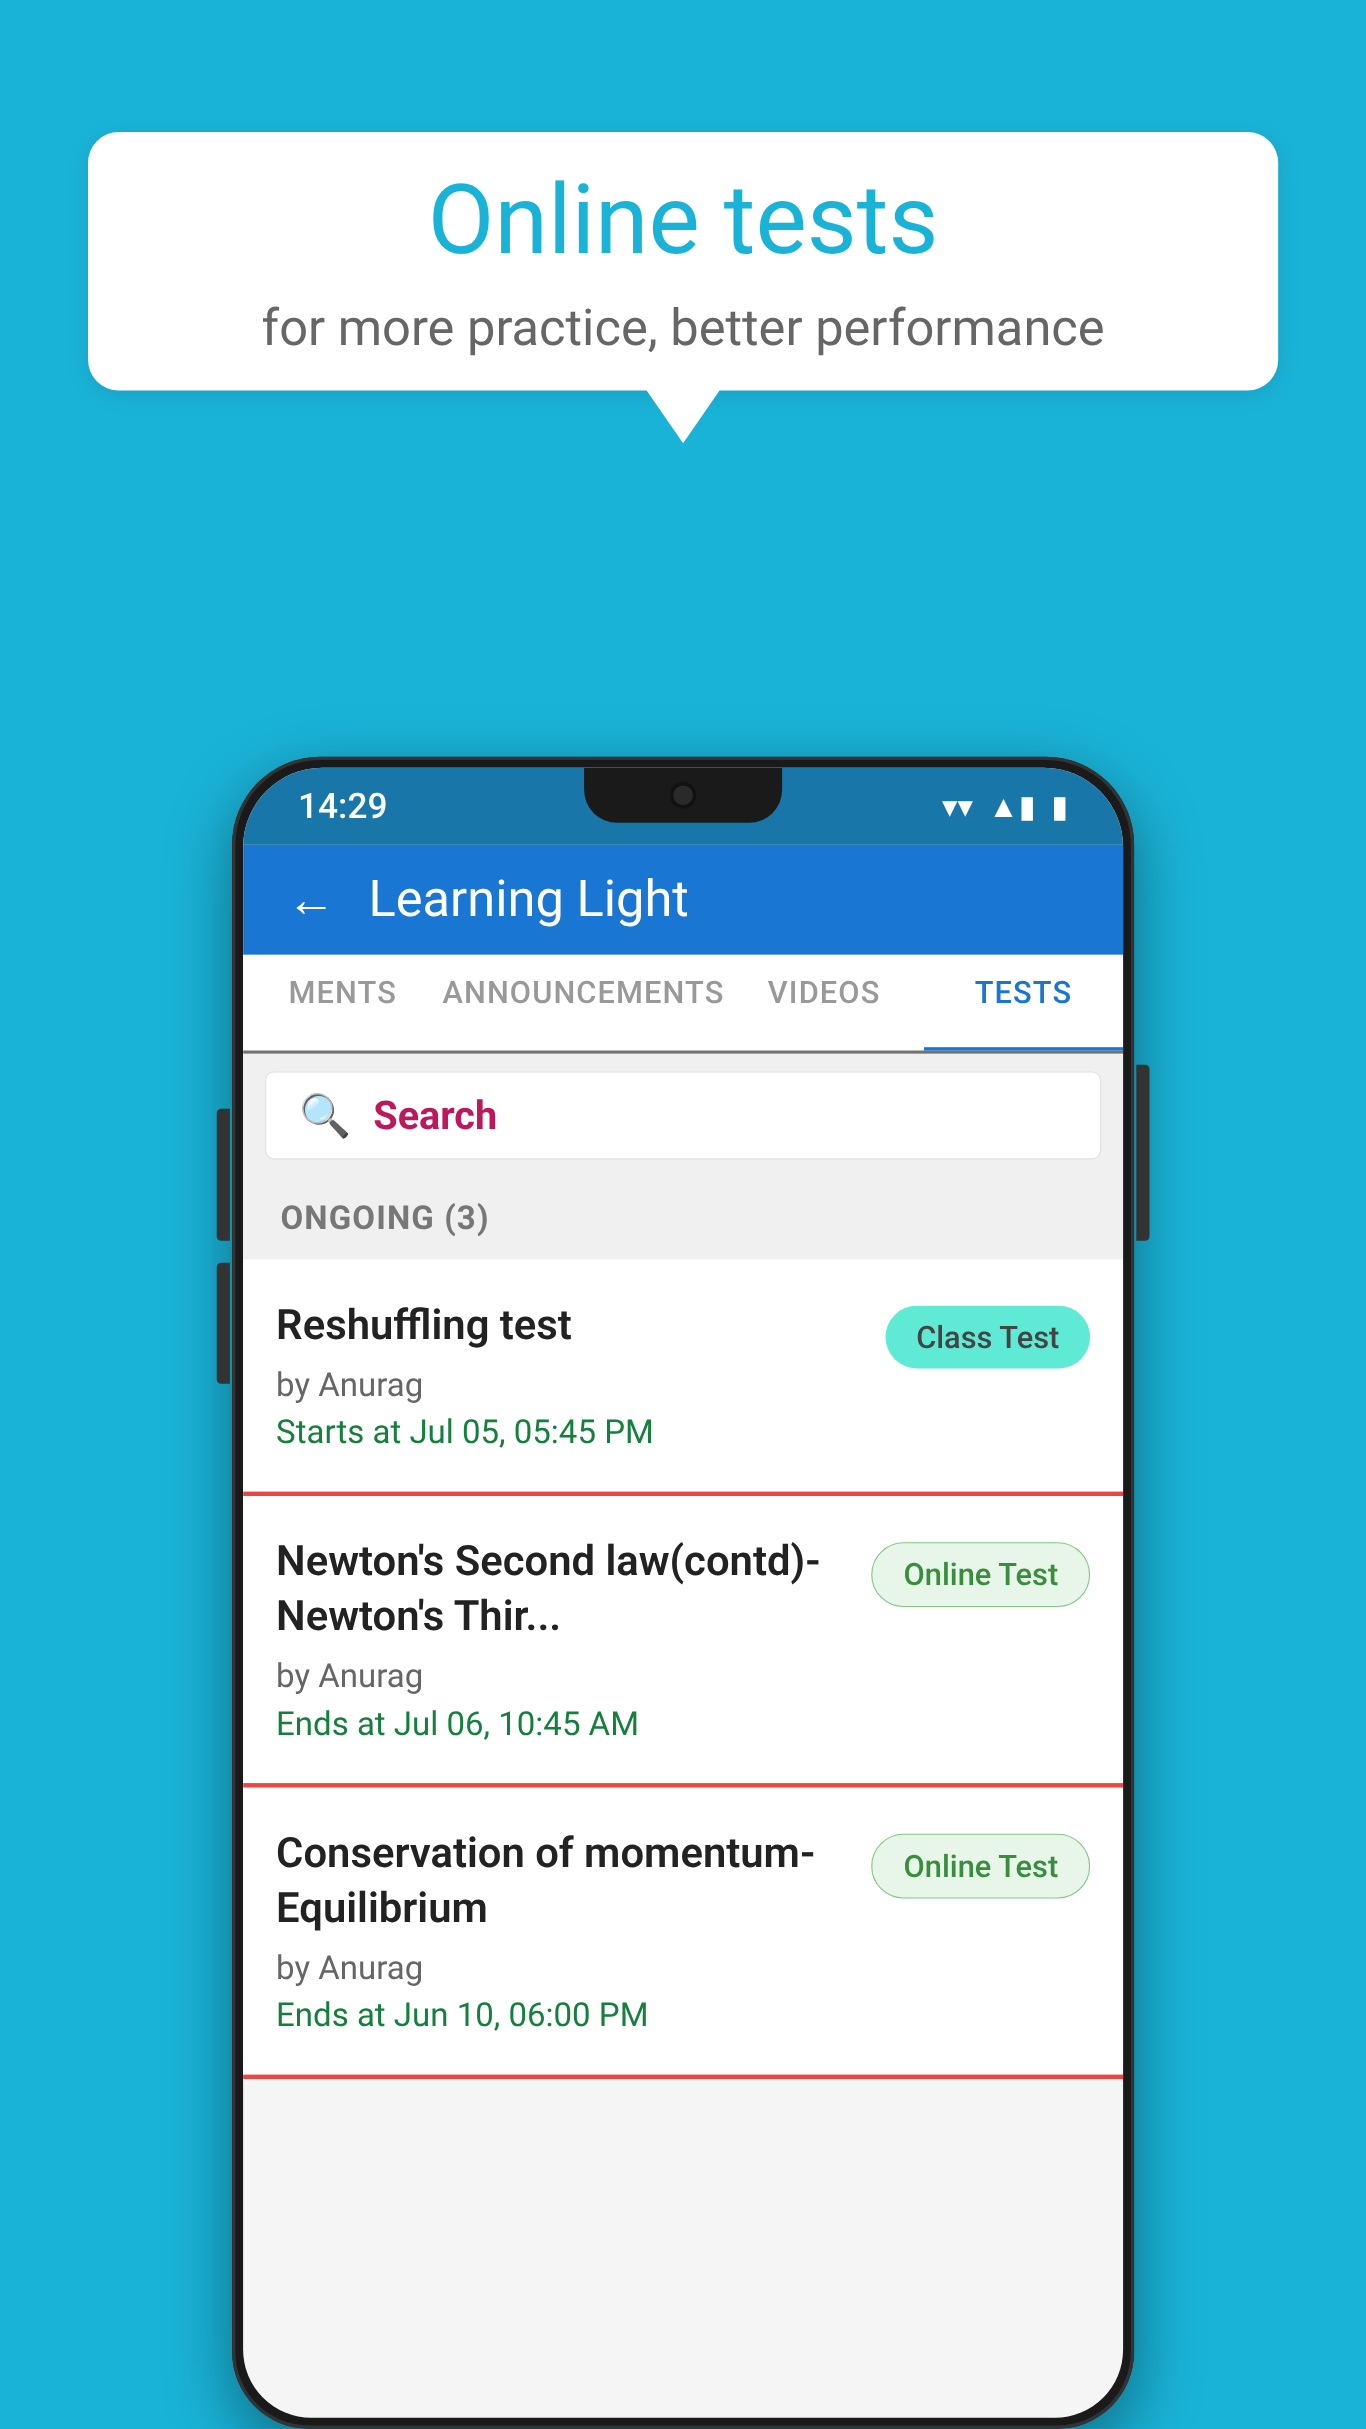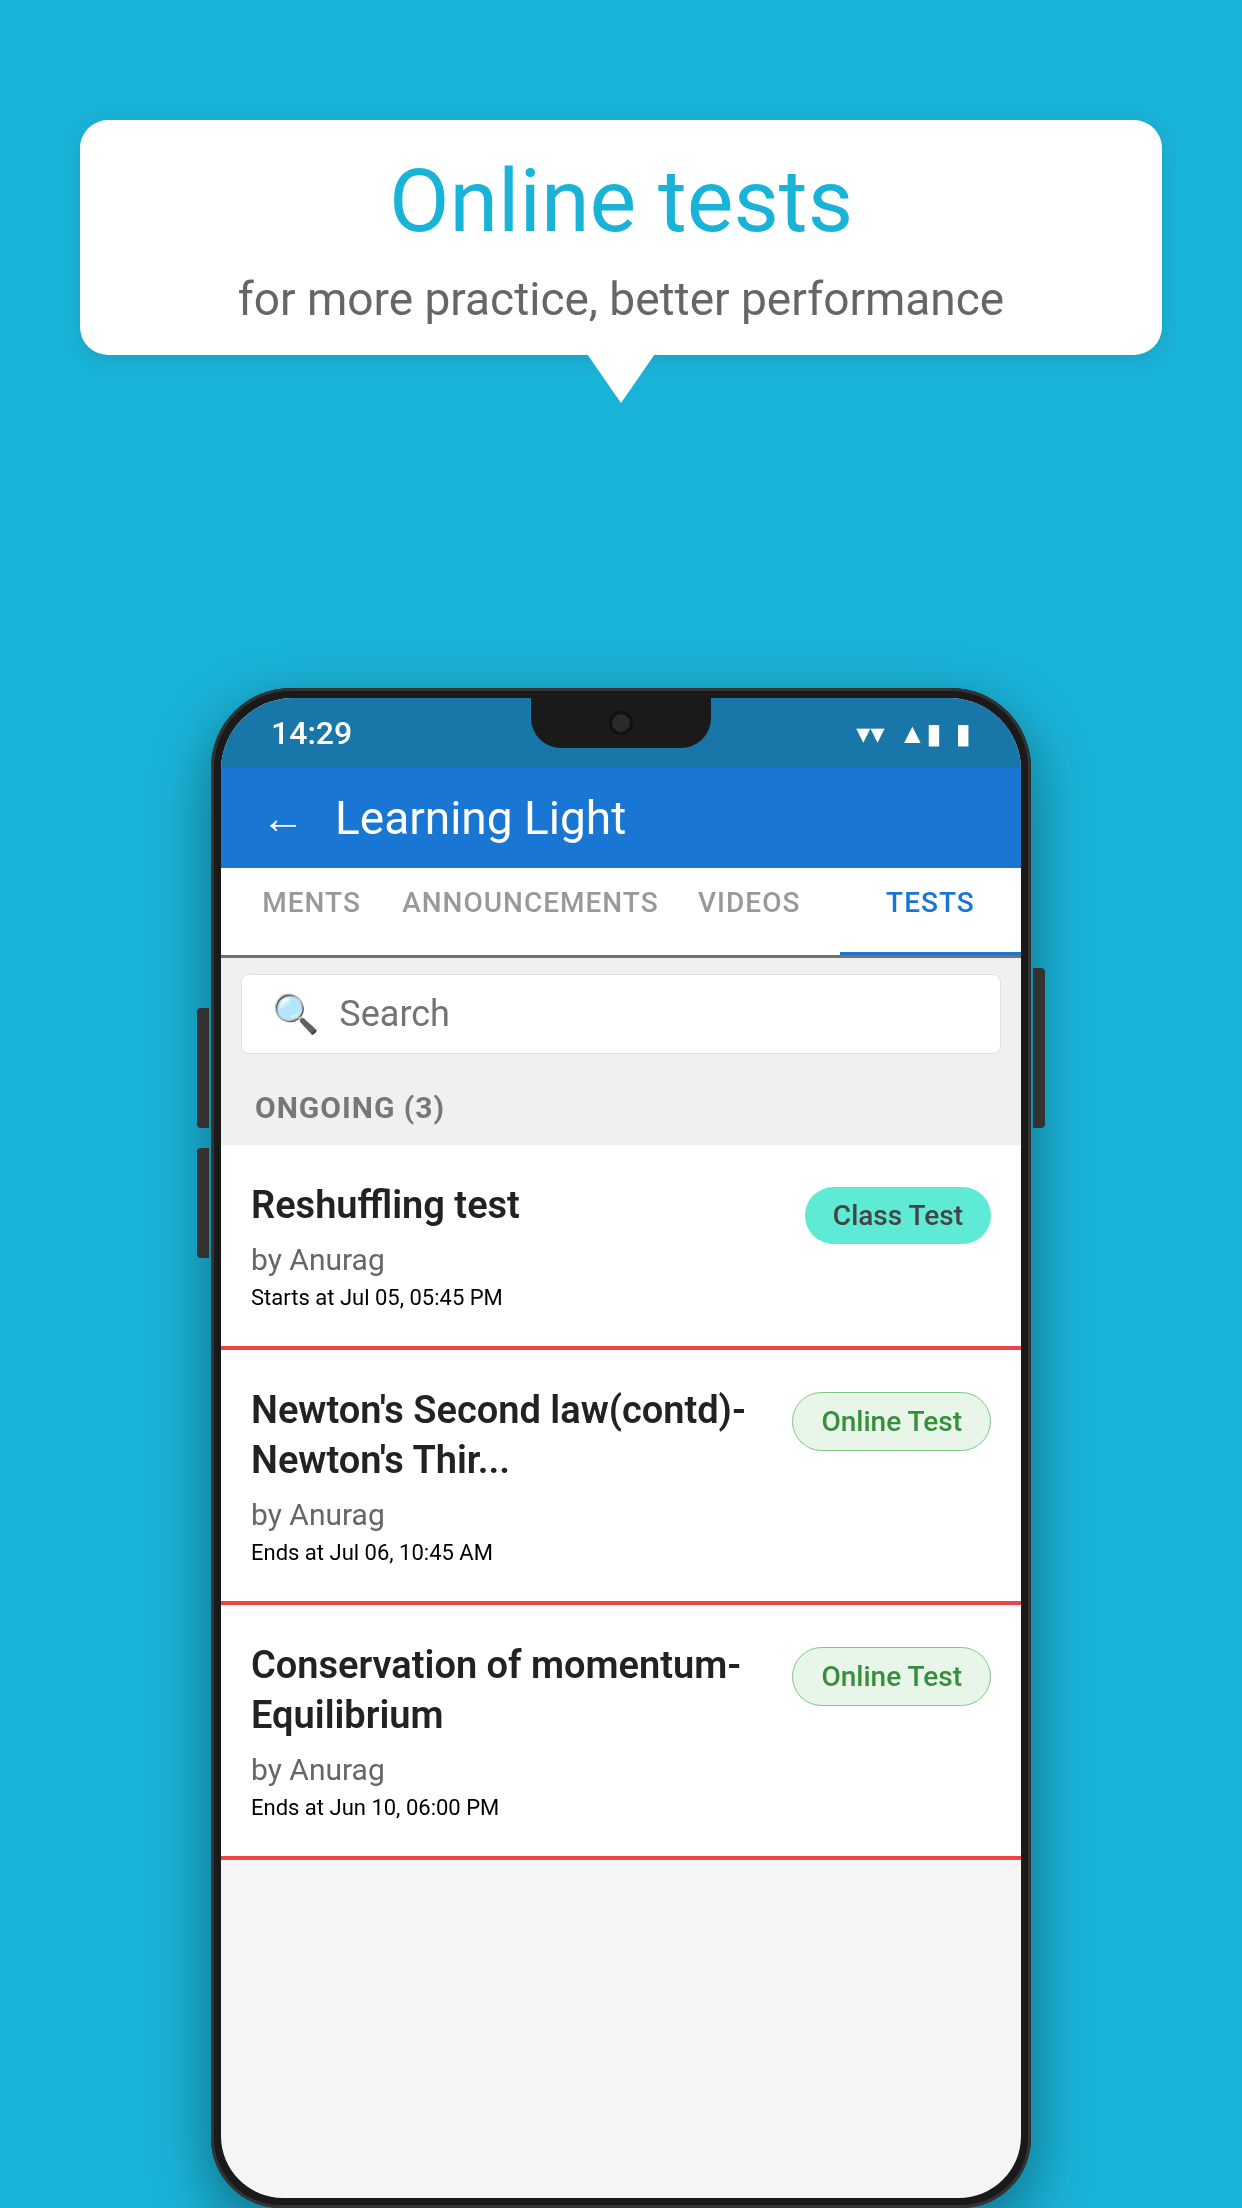--- a/index.html
+++ b/index.html
@@ -247,21 +247,22 @@
       border: 1px solid #e0e0e0;
     }
 
     .search-icon-svg {
       color: #999;
       font-size: 38px;
     }
 
     .search-text {
       font-size: 36px;
-      color: #737373;
+      color: #be185d;
+      font-weight: bold;
     }
 
     
     .section-header {
       background: #f0f0f0;
       padding: 20px 34px;
       font-size: 30px;
       color: #777;
       font-weight: 700;
       letter-spacing: 1px;
@@ -293,22 +294,22 @@
       line-height: 1.3;
     }
 
     .test-author {
       font-size: 30px;
       color: #666;
       margin-bottom: 8px;
     }
 
     .test-time {
-      font-size: 22px;
-      color: #000000;
+      font-size: 30px;
+      color: #15803d;
     }
 
     .test-badge {
       border-radius: 40px;
       padding: 12px 28px;
       font-size: 28px;
       font-weight: 500;
       white-space: nowrap;
       margin-top: 6px;
     }

